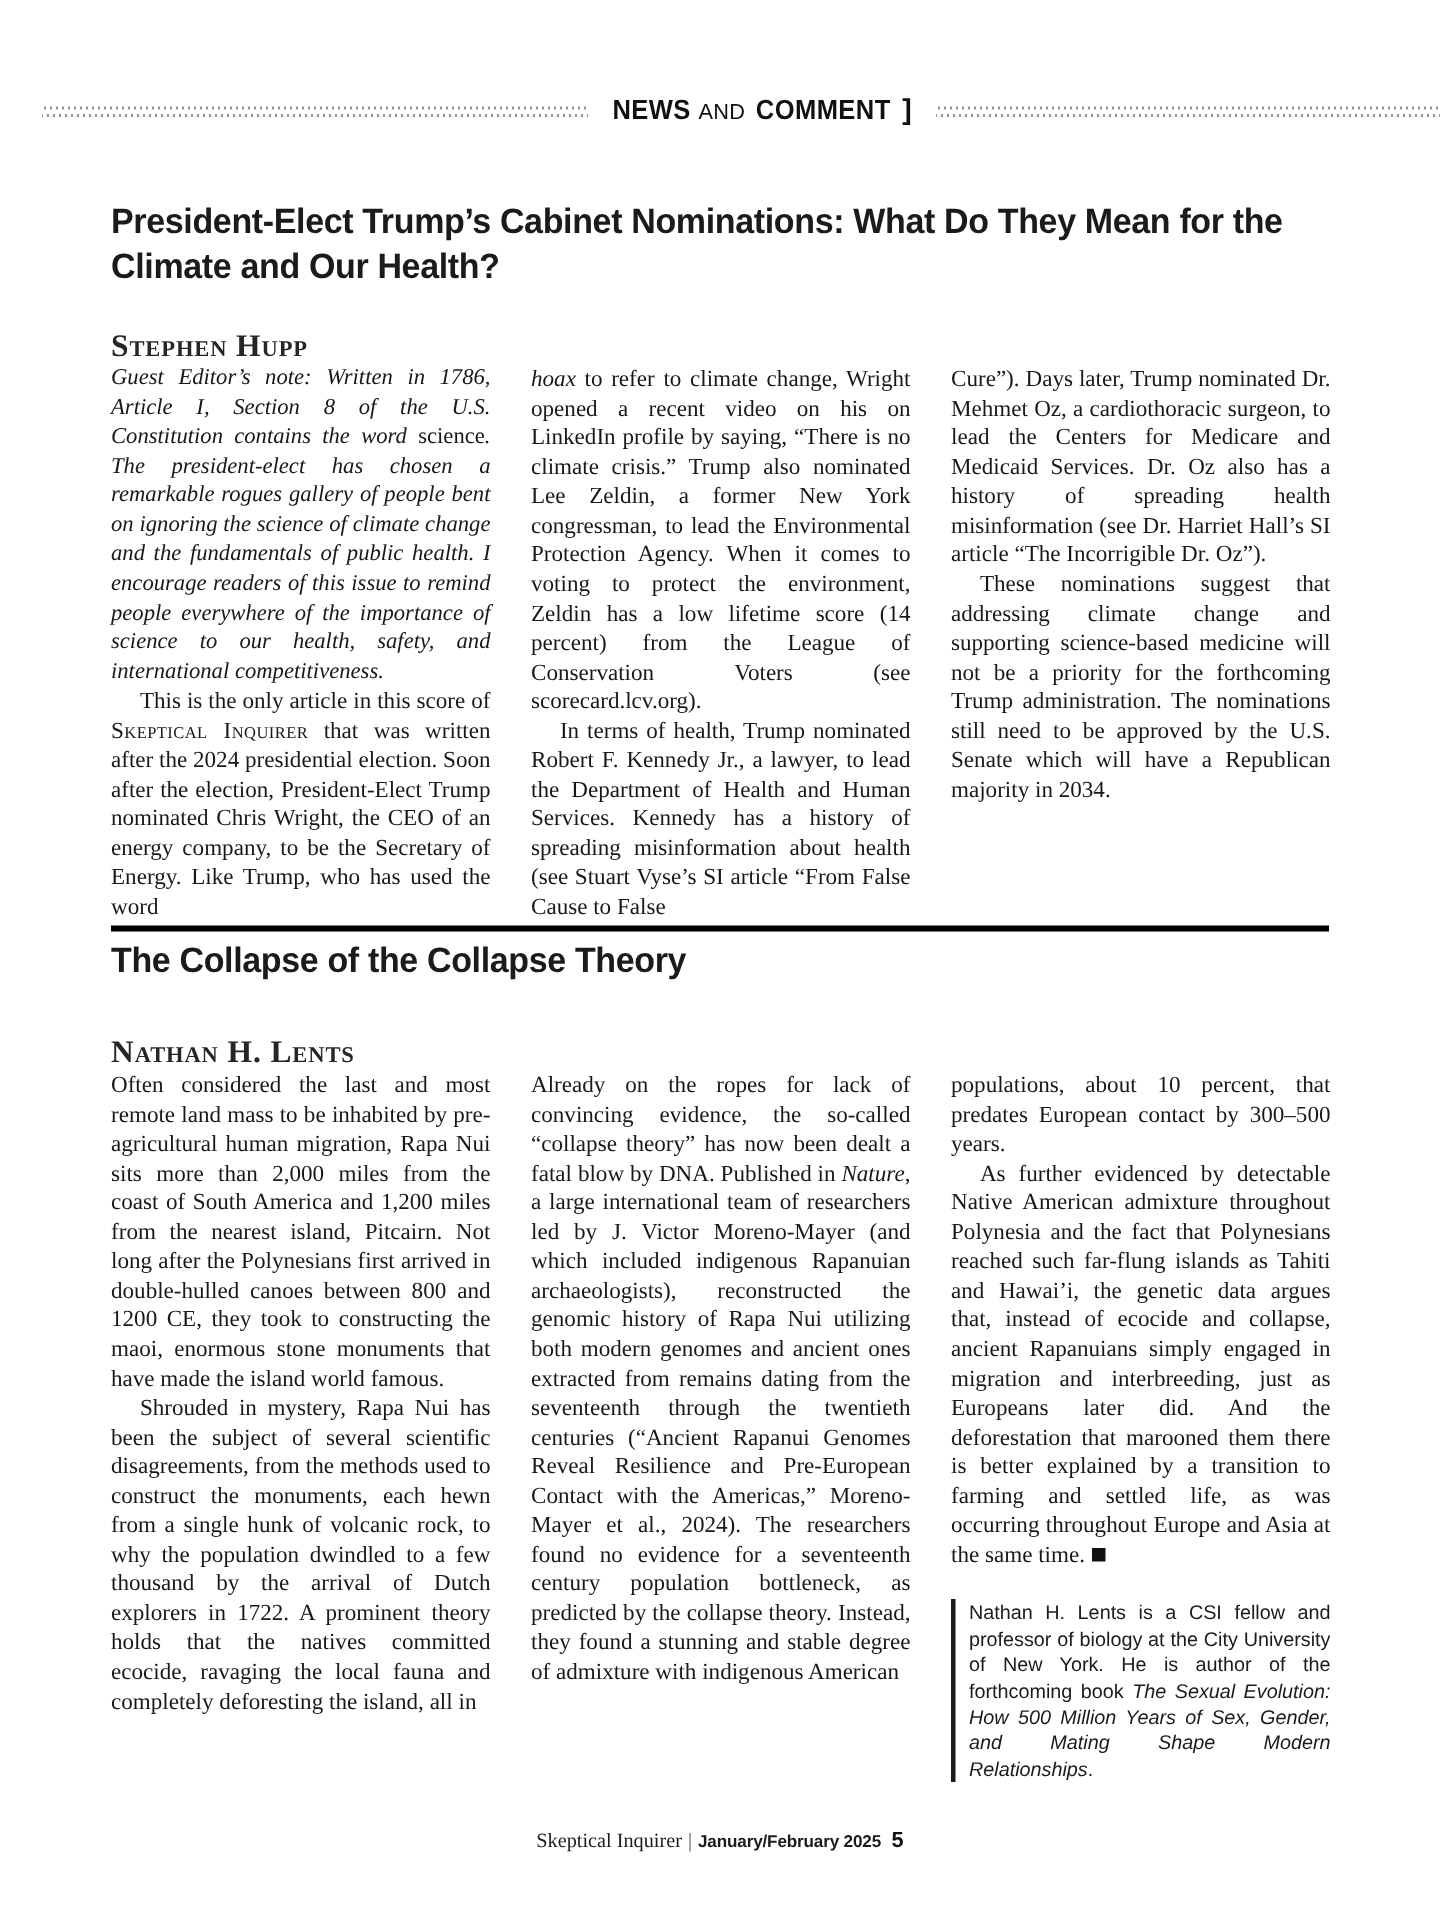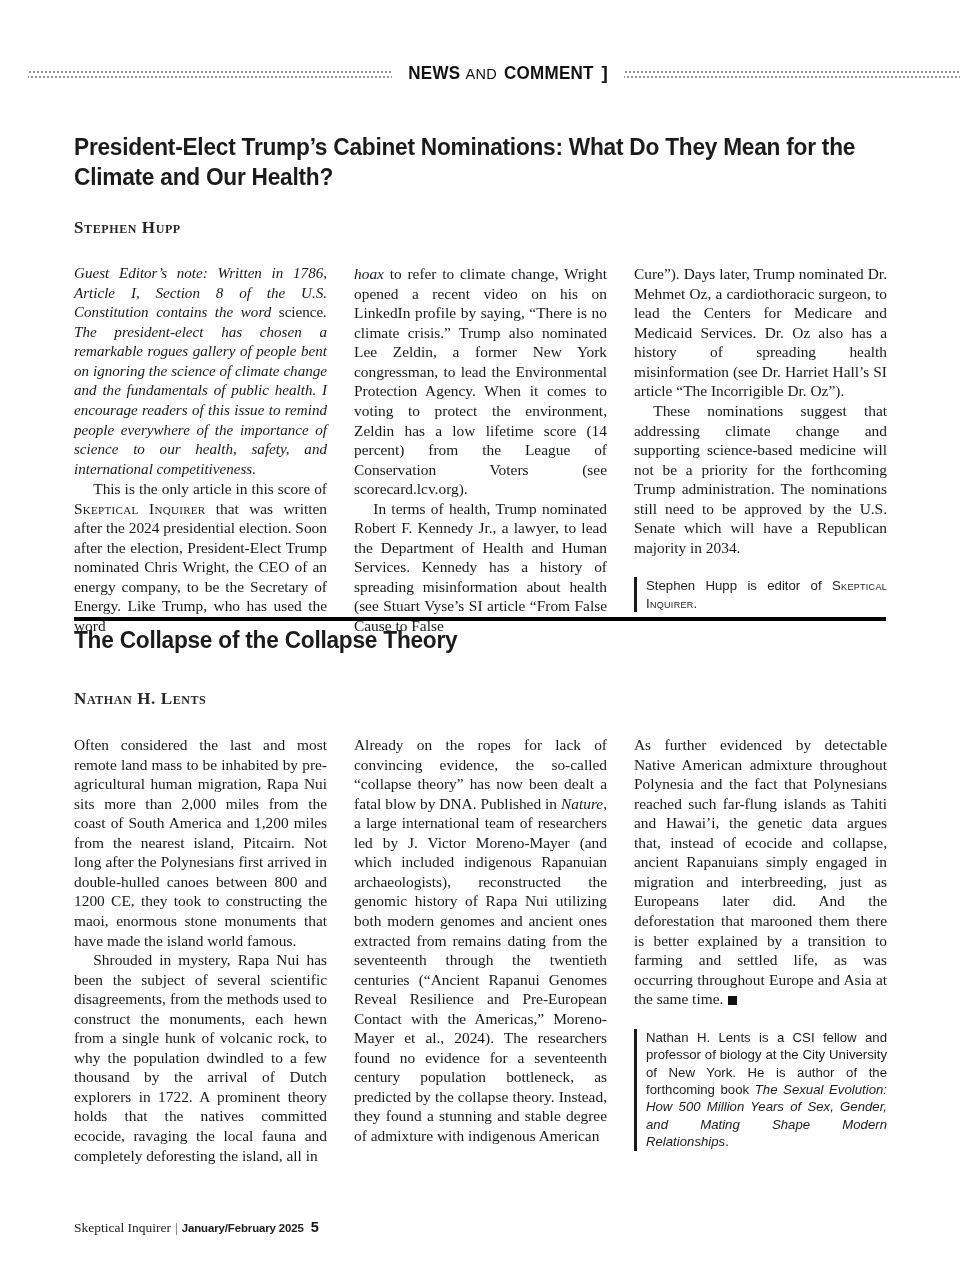--- a/index.html
+++ b/index.html
@@ -87,35 +87,34 @@
     line-height: 1.28;
     letter-spacing: -0.25px;
     color: #1b1b1b;
     margin: 0 0 0 0;
     transform: scaleX(.965);
     transform-origin: left top;
     width: 104%;
   }
   .byline {
     font-family: "Liberation Serif", serif;
-    font-size: 17px;
+    font-size: 21px;
     font-variant: small-caps;
     letter-spacing: .6px;
     color: #262626;
     margin-top: 22px;
     font-weight: 600;
   }
   #article-1 .byline { margin-top: 26px; }
   #article-2 .byline { margin-top: 34px; }
 
   
   .cols {
     display: flex;
     gap: 27px;
-    margin-top: 26px;
   }
   .col {
     width: 253px;
     flex: 0 0 253px;
   }
   .col p {
     margin: 0;
     font-size: 15.4px;
     line-height: 19.55px;
     text-align: justify;
@@ -159,21 +158,21 @@
     font-variant: small-caps;
     letter-spacing: .3px;
   }
 
   
   .footer {
     position: absolute;
     left: 74px;
     top: 1218px;
     width: 812px;
-    text-align: left;
+    text-align: center;
     white-space: nowrap;
   }
   .footer .pub {
     font-family: "Liberation Serif", serif;
     font-size: 13.5px;
     color: #1b1b1b;
   }
   .footer .sep {
     font-family: "Liberation Serif", serif;
     font-size: 13.5px;
@@ -214,39 +213,39 @@
         <p class="lead-italic noindent"><span class="ital">Guest Editor’s note: Written in 1786, Article I, Section 8 of the U.S. Constitution contains the word </span><span class="roman">science</span><span class="ital">. The president-elect has chosen a remarkable rogues gallery of people bent on ignoring the science of climate change and the fundamentals of public health. I encourage readers of this issue to remind people everywhere of the importance of science to our health, safety, and international competitiveness.</span></p>
         <p><span>This is the only article in this score of </span><span class="sc">Skeptical Inquirer</span><span> that was written after the 2024 presidential election. Soon after the election, President-Elect Trump nominated Chris Wright, the CEO of an energy company, to be the Secretary of Energy. Like Trump, who has used the word </span></p>
       </div>
     <div class="col">
         <p class="noindent"><span class="ital">hoax</span><span> to refer to climate change, Wright opened a recent video on his on LinkedIn profile by saying, “There is no climate crisis.” Trump also nominated Lee Zeldin, a former New York congressman, to lead the Environmental Protection Agency. When it comes to voting to protect the environment, Zeldin has a low lifetime score (14 percent) from the League of Conservation Voters (see scorecard.lcv.org).</span></p>
         <p><span>In terms of health, Trump nominated Robert F. Kennedy Jr., a lawyer, to lead the Department of Health and Human Services. Kennedy has a history of spreading misinformation about health (see Stuart Vyse’s SI article “From False Cause to False </span></p>
       </div>
     <div class="col">
         <p class="noindent"><span>Cure”). Days later, Trump nominated Dr. Mehmet Oz, a cardiothoracic surgeon, to lead the Centers for Medicare and Medicaid Services. Dr. Oz also has a history of spreading health misinformation (see Dr. Harriet Hall’s SI article “The Incorrigible Dr. Oz”).</span></p>
         <p><span>These nominations suggest that addressing climate change and supporting science-based medicine will not be a priority for the forthcoming Trump administration. The nominations still need to be approved by the U.S. Senate which will have a Republican majority in 2034.</span></p>
-        <div class="bio"><span>Stephen Hupp is editor of </span><span class="sc">Skeptical Inquirer</span><span>.</span></div>
       </div>
   </div>
 </div>
 
 <div class="rule-thick" id="rule-between"></div>
 
 <div class="article" id="article-2">
   <h1 class="headline">The Collapse of the Collapse Theory</h1>
   <div class="byline">Nathan H. Lents</div>
   <div class="cols">
     <div class="col">
         <p class="noindent"><span>Often considered the last and most remote land mass to be inhabited by pre-agricultural human migration, Rapa Nui sits more than 2,000 miles from the coast of South America and 1,200 miles from the nearest island, Pitcairn. Not long after the Polynesians first arrived in double-hulled canoes between 800 and 1200 CE, they took to constructing the maoi, enormous stone monuments that have made the island world famous.</span></p>
         <p><span>Shrouded in mystery, Rapa Nui has been the subject of several scientific disagreements, from the methods used to construct the monuments, each hewn from a single hunk of volcanic rock, to why the population dwindled to a few thousand by the arrival of Dutch explorers in 1722. A prominent theory holds that the natives committed ecocide, ravaging the local fauna and completely deforesting the island, all in </span></p>
       </div>
     <div class="col">
         <p><span>Already on the ropes for lack of convincing evidence, the so-called “collapse theory” has now been dealt a fatal blow by DNA. Published in </span><span class="ital">Nature</span><span>, a large international team of researchers led by J. Victor Moreno-Mayer (and which included indigenous Rapanuian archaeologists), reconstructed the genomic history of Rapa Nui utilizing both modern genomes and ancient ones extracted from remains dating from the seventeenth through the twentieth centuries (“Ancient Rapanui Genomes Reveal Resilience and Pre-European Contact with the Americas,” Moreno-Mayer et al., 2024). The researchers found no evidence for a seventeenth century population bottleneck, as predicted by the collapse theory. Instead, they found a stunning and stable degree of admixture with indigenous American </span></p>
       </div>
     <div class="col">
+        <p class="noindent"><span>populations, about 10 percent, that predates European contact by 300–500 years.</span></p>
         <p><span>As further evidenced by detectable Native American admixture throughout Polynesia and the fact that Polynesians reached such far-flung islands as Tahiti and Hawai’i, the genetic data argues that, instead of ecocide and collapse, ancient Rapanuians simply engaged in migration and interbreeding, just as Europeans later did. And the deforestation that marooned them there is better explained by a transition to farming and settled life, as was occurring throughout Europe and Asia at the same time.</span><span class="endmark"></span></p>
         <div class="bio"><span>Nathan H. Lents is a CSI fellow and professor of biology at the City University of New York. He is author of the forthcoming book </span><span class="ital">The Sexual Evolution: How 500 Million Years of Sex, Gender, and Mating Shape Modern Relationships</span><span>.</span></div>
       </div>
   </div>
 </div>
 
 <div class="footer">
   <span class="pub">Skeptical Inquirer</span><span class="sep">|</span><span class="issue">January/February 2025</span><span class="pageno">5</span>
 </div>
 

